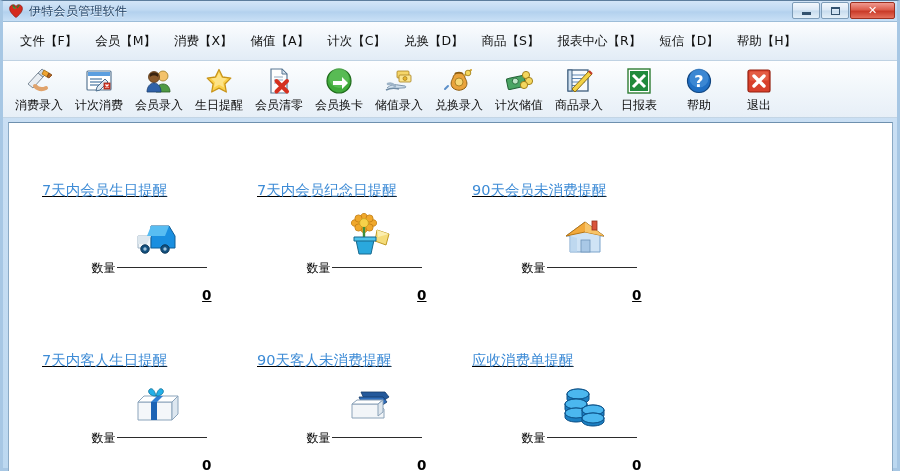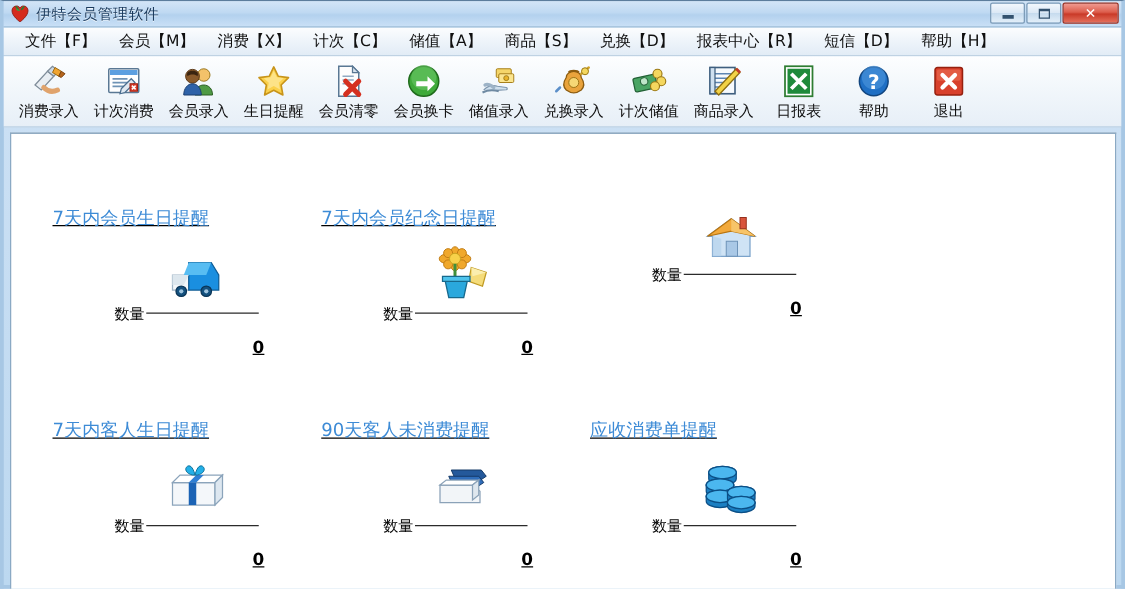--- a/index.html
+++ b/index.html
@@ -49,21 +49,21 @@
   .win-btn.close {
     width: 45px;
     background: linear-gradient(180deg,#f09a90 0%,#dc5d4c 45%,#c93a28 55%,#e5705c 100%);
     border-color: #9d2f1f; color: #fff; font-weight: bold; font-size: 11px;
   }
   .glyph-min { display:block; width: 9px; height: 3px; background:#33526f; margin-top:5px; }
   .glyph-max { display:block; width: 9px; height: 8px; border:1px solid #33526f; border-top-width:2px; }
 
   
   #menubar {
-    height: 23px;
+    height: 39px;
     background: linear-gradient(180deg,#fcfdfe 0%, #eef4fa 50%, #e2ecf6 100%);
     border-bottom: 1px solid #bfd2e3;
     display: flex; align-items: center;
     padding-left: 8px;
   }
   .menu-item {
     font-size: 12.5px;
     font-family: "DejaVu Sans","Liberation Sans", sans-serif;
     color: #101010;
     padding: 3px 9px 3px 9px;
@@ -169,24 +169,24 @@
           <i class="glyph-max"></i>
         </div>
       <div class="win-btn close">✕</div>
     </div>
   </div>
 
   <div id="menubar">
     <div class="menu-item">文件【F】</div>
     <div class="menu-item">会员【M】</div>
     <div class="menu-item">消费【X】</div>
+    <div class="menu-item">储值【A】</div>
     <div class="menu-item">计次【C】</div>
-    <div class="menu-item">储值【A】</div>
+    <div class="menu-item">兑换【D】</div>
     <div class="menu-item">商品【S】</div>
-    <div class="menu-item">兑换【D】</div>
     <div class="menu-item">报表中心【R】</div>
     <div class="menu-item">短信【D】</div>
     <div class="menu-item">帮助【H】</div>
   </div>
 
   <div id="toolbar">
 
     <div class="tool-btn">
       <span class="tool-ico">
         <svg viewBox="0 0 30 30" width="30" height="30">
@@ -399,20 +399,21 @@
             </svg>
           </span>
           <div class="panel-field">
             <span class="field-label">数量</span><i class="field-rule"></i>
             <div class="field-value">0</div>
           </div>
         </div>
       </div>
 
       <div class="panel">
+        <div class="panel-title">90天会员未消费提醒</div>
         <div class="panel-body">
           <span class="panel-ico">
             <svg viewBox="0 0 46 46" width="46" height="46">
               <path d="M4 24 L23 10 L42 24 L38 24 L38 40 L8 40 L8 24z" fill="#cfe3f5" stroke="#7ba3cb" stroke-width="1"></path>
               <path d="M4 24 L23 10 L42 24 L23 20z" fill="#f2a93b" stroke="#b97510" stroke-width="1"></path>
               <path d="M23 10 L42 24 L23 20z" fill="#f7c469"></path>
               <rect x="30" y="9" width="5" height="9" fill="#d8543c" stroke="#96301d" stroke-width=".8"></rect>
               <rect x="19" y="28" width="9" height="12" fill="#a9c8e6" stroke="#6e93b8" stroke-width=".8"></rect>
               <path d="M8 24 L8 40 L15 40 L15 26z" fill="#b6d3ec" opacity=".7"></path>
             </svg>

